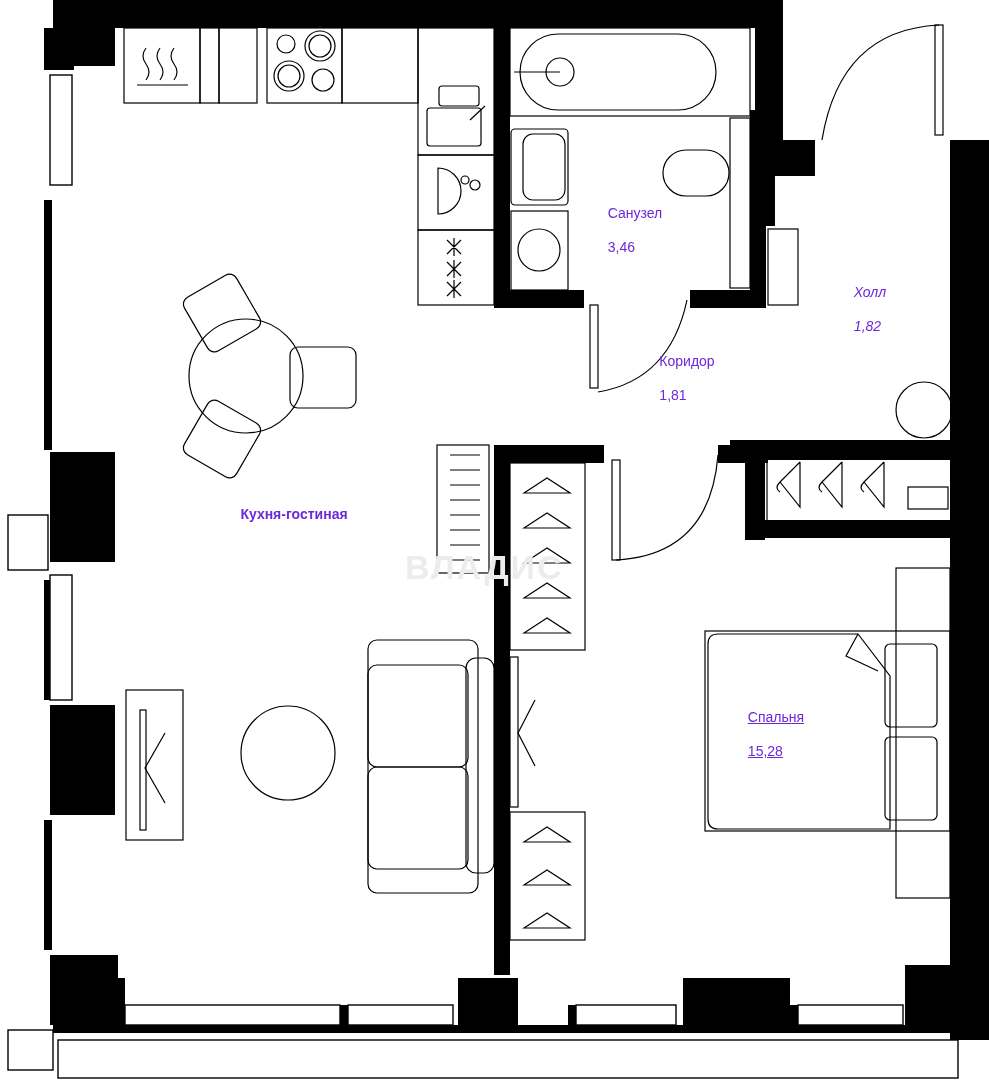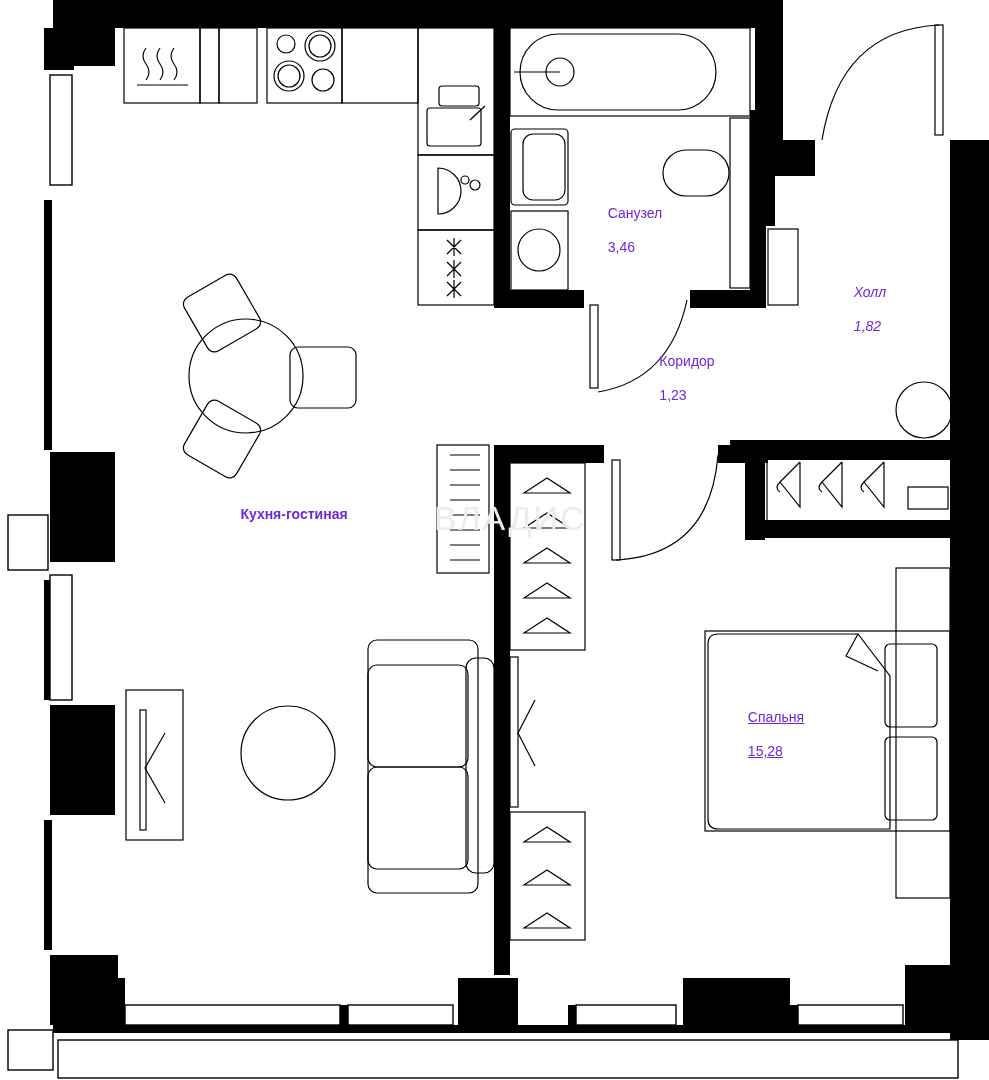--- a/index.html
+++ b/index.html
@@ -3,21 +3,21 @@
 <meta charset="utf-8">
 <style>
   html,body{margin:0;padding:0;background:#ffffff;}
   body{width:989px;height:1080px;overflow:hidden;position:relative;font-family:"Liberation Sans",sans-serif;}
   svg{position:absolute;left:0;top:0;}
   .wall{fill:#000;}
   .ln2{fill:none;stroke:#000;stroke-width:1.2;}
   .wf{fill:#fff;stroke:#000;stroke-width:1.4;}
   .lbl{position:absolute;text-align:left;color:#6d28d9;font-size:14px;line-height:34px;white-space:nowrap;transform:translateX(-50%);}
   .lbl .num{display:block;}
-  .wm{position:absolute;left:405px;top:499px;font-size:34px;font-weight:normal;color:#ececec;letter-spacing:2px;margin-left:29px;}
+  .wm{position:absolute;left:405px;top:548px;font-size:34px;font-weight:bold;color:#ececec;letter-spacing:2px;}
 </style>
 </head>
 <body>
 
 <svg width="989" height="1080" viewBox="0 0 989 1080" xmlns="http://www.w3.org/2000/svg">
 
   <g>
     <rect class="wall" x="53" y="0" width="730" height="28"></rect>
     <rect class="wall" x="53" y="0" width="62" height="66"></rect>
     <rect class="wall" x="44" y="28" width="30" height="42"></rect>
@@ -187,21 +187,21 @@
 
 <div class="lbl" style="left:294px;top:497px;font-weight:bold;">
   <span>Кухня-гостиная</span>
 </div>
 <div class="lbl" style="left:635px;top:196px;">
   <span>Санузел</span>
   <span class="num">3,46</span>
 </div>
 <div class="lbl" style="left:687px;top:344px;">
   <span>Коридор</span>
-  <span class="num">1,23</span>
+  <span class="num">1,81</span>
 </div>
 <div class="lbl" style="left:870px;top:275px;font-style:italic;">
   <span>Холл</span>
   <span class="num">1,82</span>
 </div>
 <div class="lbl" style="left:776px;top:700px;text-decoration:underline;">
   <span>Спальня</span>
   <span class="num">15,28</span>
 </div>
 

